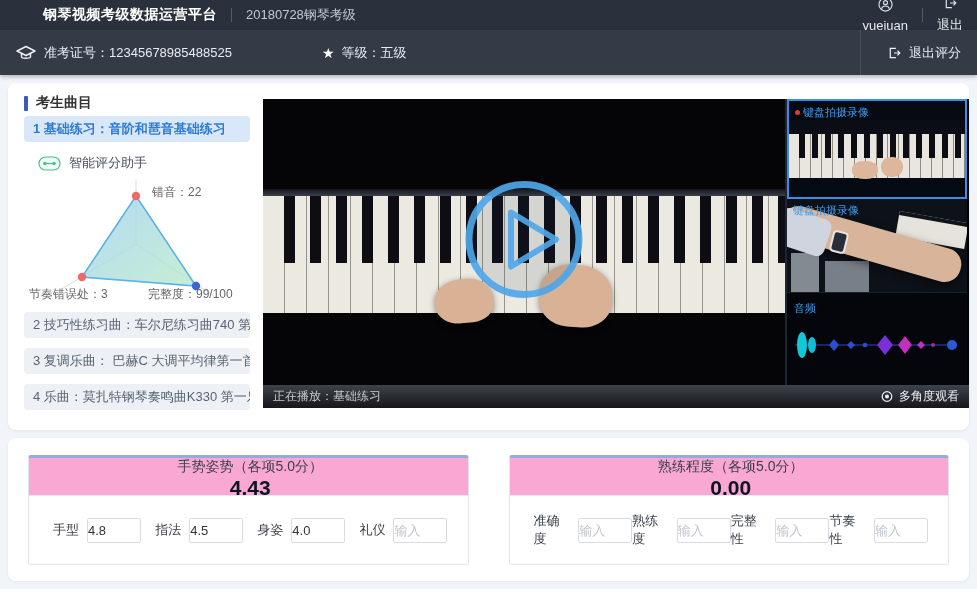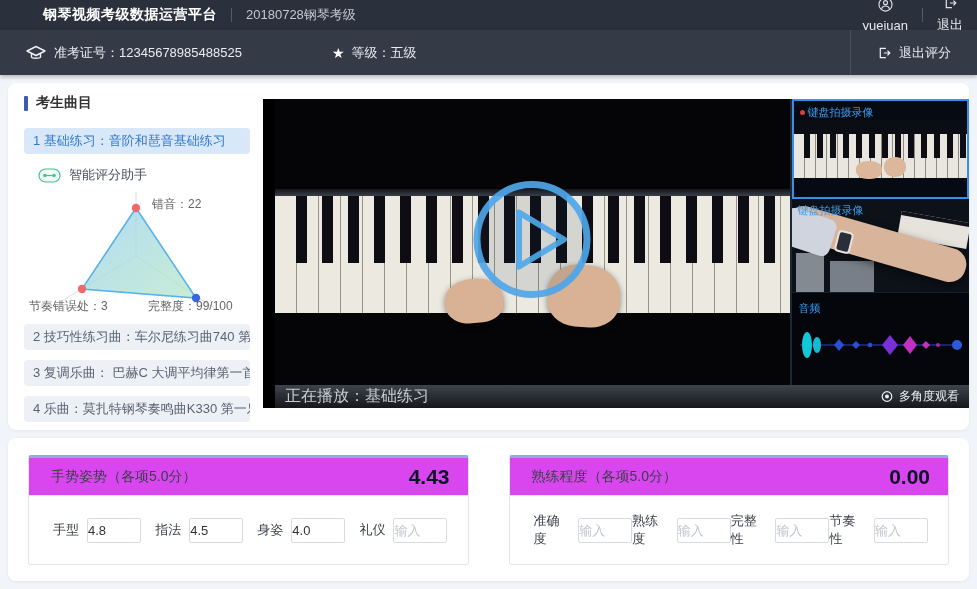--- a/index.html
+++ b/index.html
@@ -6,21 +6,21 @@
   html,body { width:977px; height:589px; overflow:hidden; }
   body { font-family:"Liberation Sans","DejaVu Sans",sans-serif; background:#f1f4f8; color:#333; }
 
   
   .topbar { height:30px; background:#2b313c; display:flex; align-items:center; padding:0 14px; color:#fff; }
   .topbar .app-title { font-size:14px; font-weight:bold; letter-spacing:.5px;margin-left:29px; }
   .topbar .vdiv { width:1px; height:14px; background:#555c68; margin:0 14px; }
   .topbar .session { font-size:13px; color:#c3c8d1; }
   .topbar .spacer { flex:1; }
   .topbar .right-item { display:flex; align-items:center; gap:6px; font-size:13px; color:#e6e9ee; cursor:pointer;flex-direction:column; }
-  .subbar { height:45px; background:#343b47; display:flex; align-items:center; padding:0 26px; color:#e8ebf0; font-size:13px;
+  .subbar { height:45px; background:#343b47; display:flex; align-items:center; padding:0 16px; color:#e8ebf0; font-size:13px;
             box-shadow:0 2px 4px rgba(0,0,0,.25); position:relative; z-index:2; }
   .subbar .group { display:flex; align-items:center; gap:8px; }
   .subbar .level { margin-left:90px; display:flex; align-items:center; gap:7px; }
   .subbar .star { color:#fff; font-size:14px; }
   .subbar .spacer { flex:1; }
   .subbar .exit-scoring { display:flex; align-items:center; gap:7px; padding-left:26px; border-left:1px solid #49505c;
             height:45px; cursor:pointer; }
 
   .icon-svg { display:block; }
 
@@ -28,32 +28,32 @@
   .card { background:#fff; border-radius:8px; box-shadow:0 1px 3px rgba(20,40,80,.06); }
   .card-main { position:relative; margin:8px 8px 0 8px; height:347px; }
 
   .sec-head { display:flex; align-items:center; gap:8px; font-size:14px; font-weight:bold; color:#333; }
   .sec-head .bar { width:4px; height:15px; background:#3b5bb5; border-radius:1px; }
 
   .playlist { position:absolute; left:0; top:0; width:255px; padding:11px 13px 0 16px; }
   .pl-item { margin-top:10px; height:26px; line-height:26px; border-radius:4px; background:#edf0f4; color:#5a6373;
              font-size:13px; padding:0 9px; white-space:nowrap; overflow:hidden; cursor:pointer; }
   .pl-item.active { background:#d9e8f8; color:#2e7ad1; }
-  .pl-item.first { margin-top:16px; }
+  .pl-item.first { margin-top:4px;font-weight:bold; }
 
   .assistant { display:flex; align-items:center; gap:8px; margin:12px 0 0 14px; font-size:13px; color:#4a5260; }
 
   .radar-box { position:relative; width:226px; height:128px; margin-top:2px; }
   .radar-label { position:absolute; font-size:12px; color:#666; white-space:nowrap; }
   .radar-label.l-top { left:128px; top:10px; }
   .radar-label.l-bl { left:5px; top:112px; }
   .radar-label.l-br { left:124px; top:112px; }
 
   
-  .video-region { position:absolute; left:255px; top:16px; right:0; height:309px; background:#000;padding-left:12px; }
+  .video-region { position:absolute; left:255px; top:16px; right:0; height:309px; background:#000; }
   .video-cols { display:flex; height:286px; }
   .main-video { position:relative; width:524px; height:286px; background:#050507; overflow:hidden; border-right:2px solid #1d2733; }
   .piano-band { position:absolute; left:0; top:34%; width:100%; height:41%;
                 background:repeating-linear-gradient(90deg,#ece9e1 0 21px,#97948b 21px 22px); }
   .piano-band::before { content:""; position:absolute; left:0; top:-7px; width:100%; height:7px;
                 background:linear-gradient(#14161c,#3a3f49); }
   .black-keys { position:absolute; left:6px; top:0; width:100%; height:57%;
                 background:repeating-linear-gradient(90deg,transparent 0 15px,#0d0d13 15px 26px); }
   .hand { position:absolute; background:#d9b295; box-shadow:0 2px 6px rgba(0,0,0,.45); }
   .hand.left { left:33%; top:63%; width:58px; height:44px; border-radius:45% 45% 38% 42%; transform:rotate(-6deg); }
@@ -83,29 +83,29 @@
   .knee { position:absolute; left:4px; top:54px; width:28px; height:44px; background:#9aa0a8; opacity:.85; }
   .knee2 { position:absolute; left:38px; top:62px; width:44px; height:38px; background:#8d939c; opacity:.85; }
   .piano-edge { position:absolute; right:0; top:18px; width:70px; height:26px; background:#e6e3dc;
                 transform:rotate(10deg); border-top:4px solid #11131a; }
 
   .audio-box { flex:1; position:relative; background:#04060b; }
   .audio-label { position:absolute; left:7px; top:8px; font-size:11px; color:#3f9bea; }
 
   .video-bottom { height:23px; display:flex; align-items:center; justify-content:space-between; padding:0 10px;
                   background:linear-gradient(#3e434b,#15171b); }
-  .now-playing { font-size:16px; color:#c9ccd2; }
+  .now-playing { font-size:12px; color:#c9ccd2; }
   .multi-angle { font-size:12px; color:#eceef2; display:flex; align-items:center; gap:5px; cursor:pointer; }
 
   
   .card-bottom { margin:8px 8px 0 8px; height:143px; padding:8px 20px 0 16px; }
   .score-row { display:flex; gap:40px; margin-top:9px; padding-left:4px; }
   .score-card { flex:1; border:1px solid #e2e6ec; border-top:3px solid #94abde; border-radius:3px; height:110px; }
-  .score-head { height:38px; background:#d946ef; border-bottom:1px solid #e6e9ee; display:flex; align-items:center;
-                justify-content:space-between; padding:0 18px 0 22px; }
+  .score-head { height:38px; background:#f9a8d4; border-bottom:1px solid #e6e9ee; display:flex; align-items:center;
+                justify-content:space-between; padding:0 18px 0 22px;flex-direction:column; }
   .score-title { font-size:14px; color:#3a3f47; }
   .score-total { font-size:21px; font-weight:bold; color:#0c1524; }
   .score-body { height:68px; display:flex; align-items:center; justify-content:space-between; padding:0 20px 0 24px; }
   .field { display:flex; align-items:center; gap:8px; }
   .field label { font-size:13px; color:#3a3f47; }
   .field input { width:54px; height:25px; border:1px solid #d8dce2; border-radius:2px; 
                  font-size:13px; color:#333; font-family:inherit; outline:none; }
   .field input::placeholder { color:#c0c5cc; }
 </style>
 </head>

